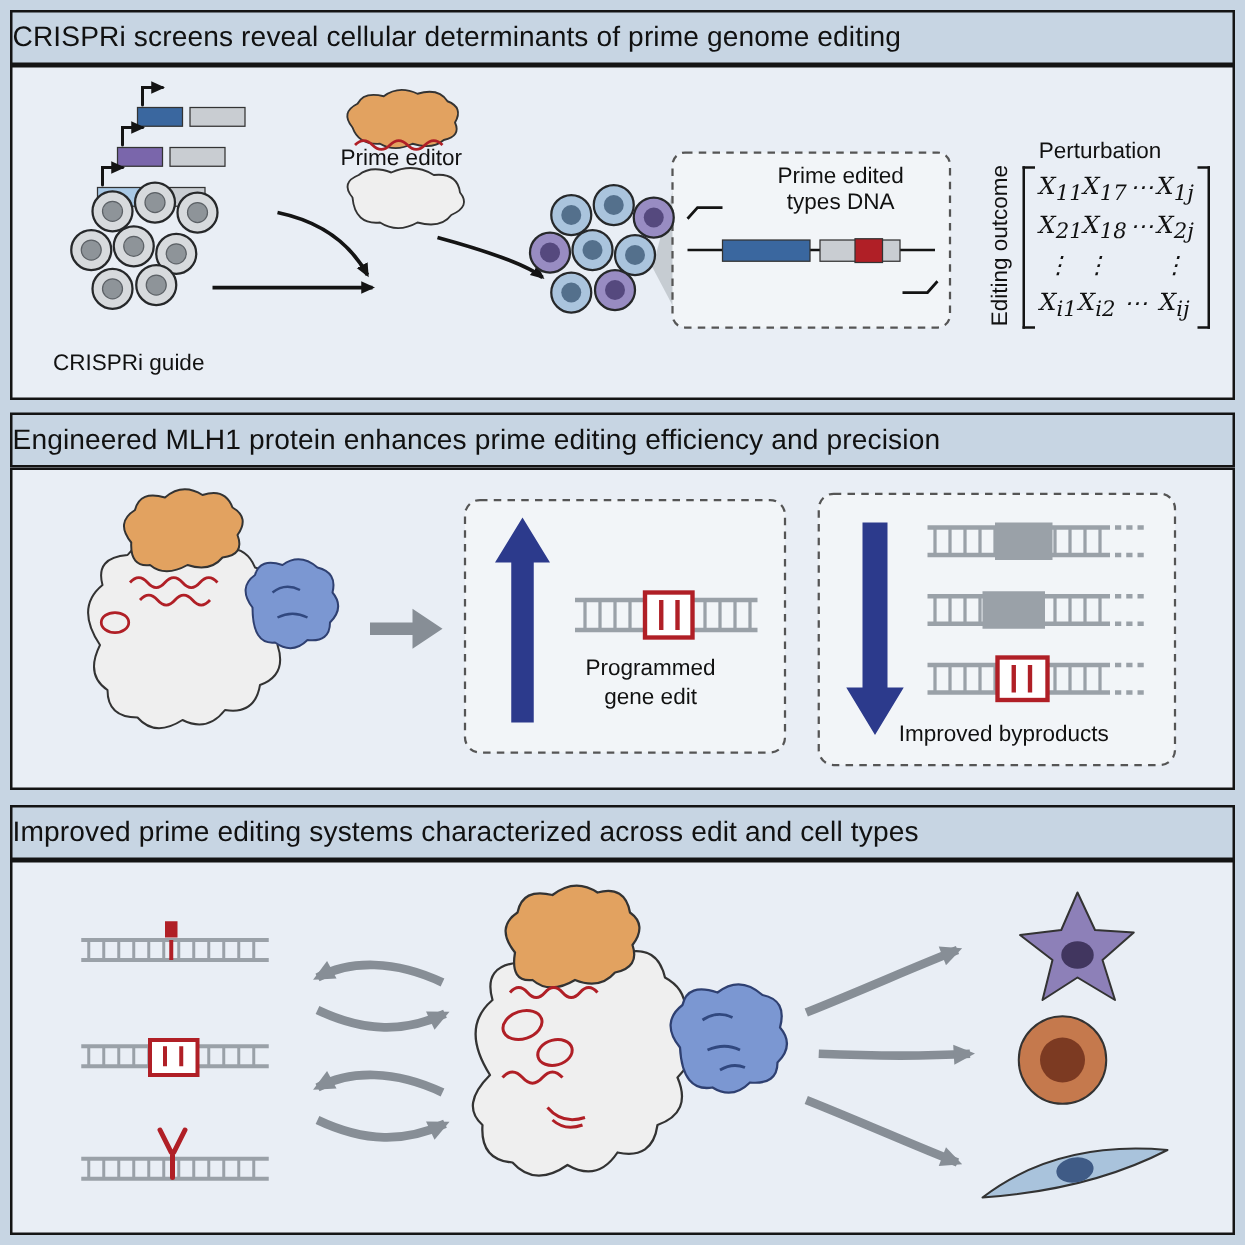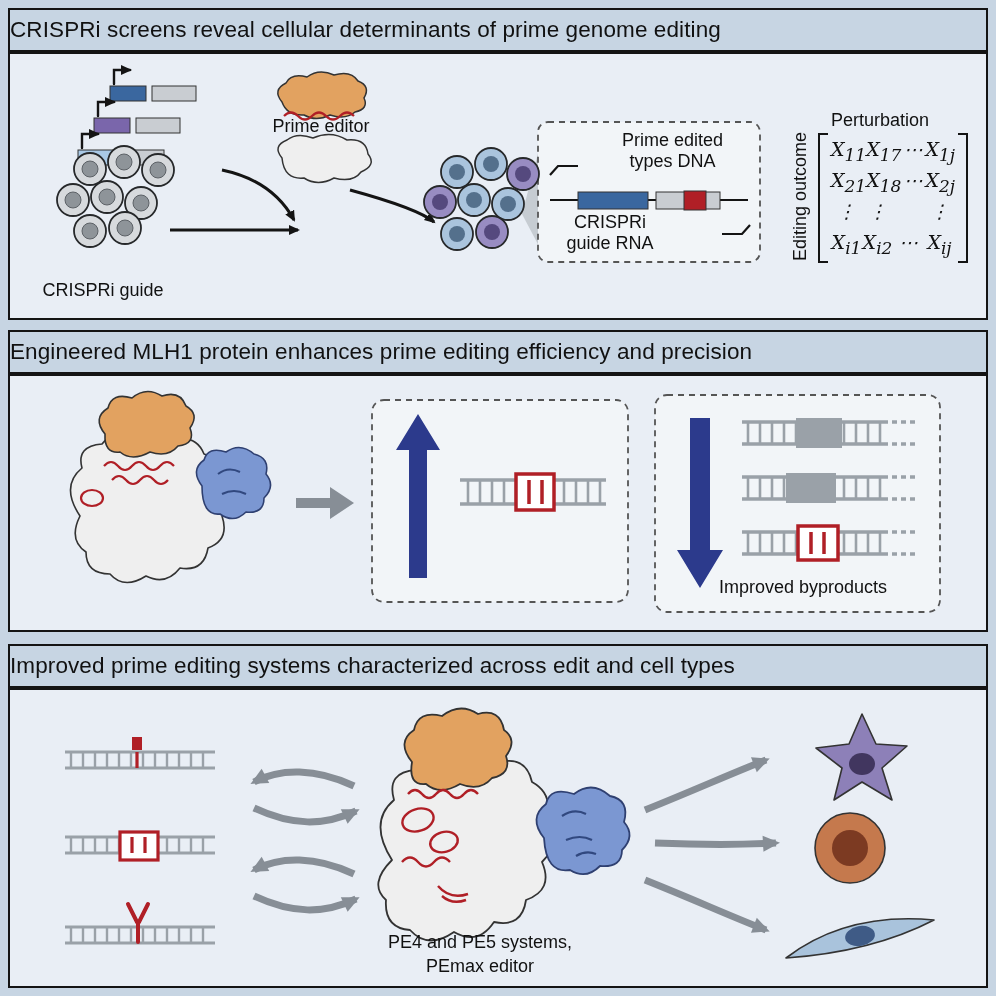--- a/index.html
+++ b/index.html
@@ -149,24 +149,20 @@
             <circle cx="482" cy="178" r="8" fill="#55497e"></circle>
           </g>
       </g>
     </svg>
 
     <div class="lbl" style="left:13px;top:226px;width:160px">CRISPRi guide</div>
     <div class="lbl" style="left:246px;top:62px;width:130px">Prime editor</div>
     <div class="lbl" style="left:585px;top:76px;width:155px">
       <span class="ln">Prime edited</span>
       <span class="ln">types DNA</span>
-    </div>
-    <div class="lbl" style="left:535px;top:158px;width:130px">
-      <span class="ln">CRISPRi</span>
-      <span class="ln">guide RNA</span>
     </div>
     <div class="lbl" style="left:786px;top:56px;width:168px">Perturbation</div>
     <div class="lbl rot" style="left:715px;top:132px;width:150px">Editing outcome</div>
 
     <div class="matrix" style="left:808px;top:79px;width:150px;height:130px">
       <div class="bracket bl"></div>
       <div class="bracket br"></div>
       <div class="mrows">
         <div class="mrow">
           <span class="mcell"><span>X</span><sub>11</sub></span>
@@ -239,20 +235,24 @@
         <path d="M882,101 H908 M882,123 H908" stroke="#9aa1a8" stroke-width="3.5" stroke-dasharray="5 4"></path>
 
         <path d="M732,156 H878 M732,178 H878" stroke="#9aa1a8" stroke-width="3.5"></path>
         <path d="M738,156 V178 M750,156 V178 M762,156 V178 M774,156 V178 M786,156 V178 M798,156 V178 M810,156 V178 M822,156 V178 M834,156 V178 M846,156 V178 M858,156 V178 M870,156 V178" stroke="#9aa1a8" stroke-width="2.6"></path>
         <rect x="788" y="150" width="40" height="34" fill="#ffffff" stroke="#b01f26" stroke-width="3.5"></rect>
         <path d="M801,156 V178 M814,156 V178" stroke="#b01f26" stroke-width="3.5"></path>
         <path d="M882,156 H908 M882,178 H908" stroke="#9aa1a8" stroke-width="3.5" stroke-dasharray="5 4"></path>
       </g>
     </svg>
 
+    <div class="lbl" style="left:428px;top:147px;width:165px;line-height:23px">
+      <span class="ln">Programmed</span>
+      <span class="ln">gene edit</span>
+    </div>
     <div class="lbl" style="left:688px;top:201px;width:210px">Improved byproducts</div>
   </div>
 
   <div class="header-bar" style="top:644px">
     <span>Improved prime editing systems characterized across edit and cell types</span>
   </div>
 
   <div class="panel" style="top:688px;height:300px">
     <svg viewBox="0 0 976 296" preserveAspectRatio="none">
       <defs>
@@ -313,19 +313,15 @@
       <g>
         <circle cx="840" cy="158" r="35" fill="#c5794d" stroke="#333" stroke-width="1.6"></circle>
         <circle cx="840" cy="158" r="18" fill="#7c3a22"></circle>
       </g>
       <g>
         <path d="M776,268 Q836,222 924,230 Q862,262 776,268 Z" fill="#a9c3dc" stroke="#333" stroke-width="1.6" stroke-linejoin="round"></path>
         <ellipse cx="850" cy="246" rx="15" ry="10" transform="rotate(-10 850 246)" fill="#3f5b86"></ellipse>
       </g>
     </svg>
 
-    <div class="lbl" style="left:335px;top:240px;width:270px;line-height:24px">
-      <span class="ln">PE4 and PE5 systems,</span>
-      <span class="ln">PEmax editor</span>
-    </div>
   </div>
 
 </div>
 
 </body></html>

